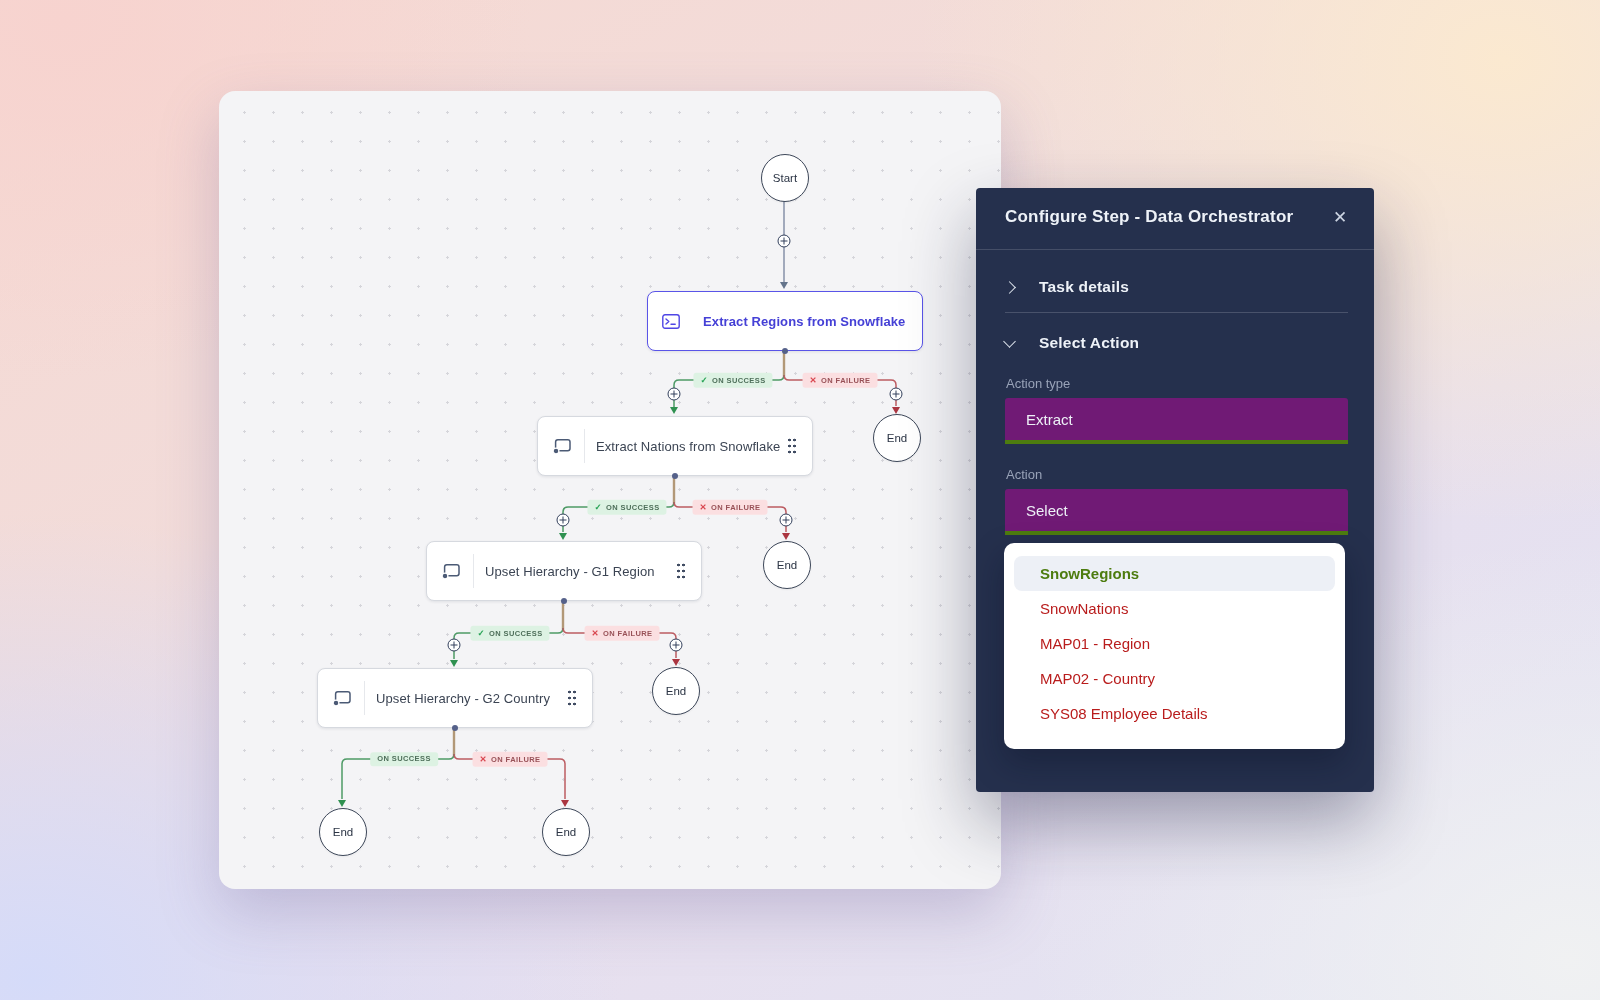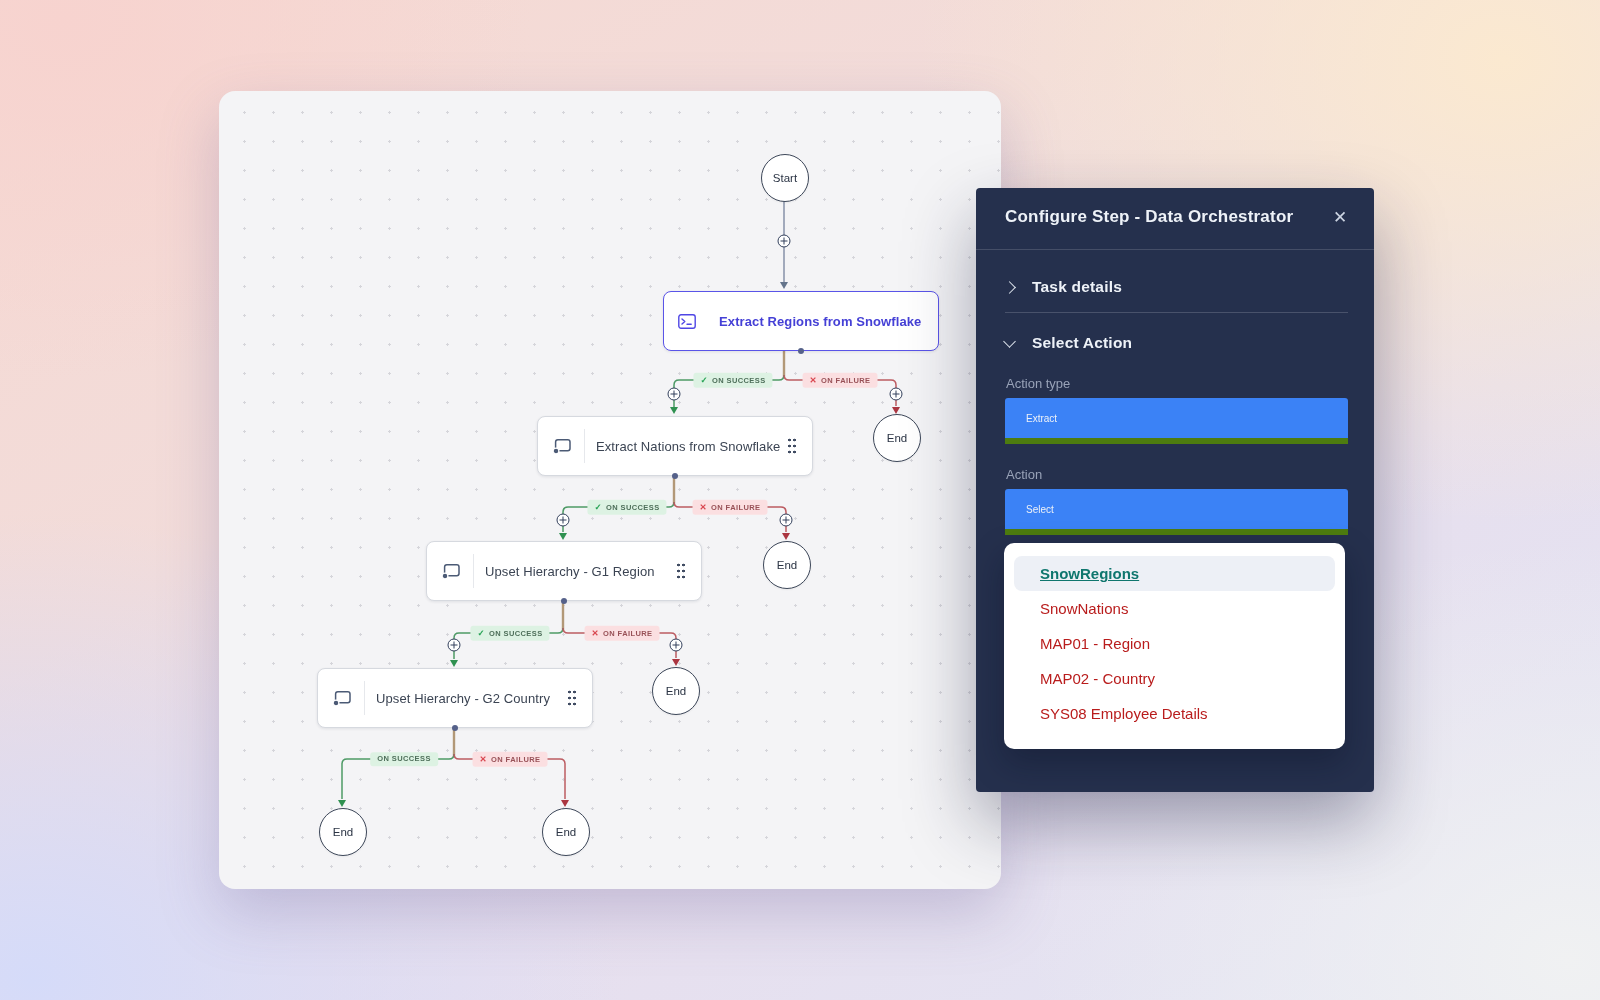--- a/index.html
+++ b/index.html
@@ -20,21 +20,21 @@
     box-shadow:0 24px 60px rgba(105,95,150,.28);}
   .edges{position:absolute;inset:0;pointer-events:none;}
   .circle{position:absolute;width:46px;height:46px;border-radius:50%;background:#fff;
     border:1.6px solid #3d4759;display:flex;align-items:center;justify-content:center;
     font-size:11.5px;color:#2b3444;box-shadow:0 1px 2px rgba(0,0,0,.05);text-align:right;}
   .node{position:absolute;width:274px;height:58px;background:#fff;
     border:1px solid #d6d9df;border-radius:8px;display:flex;align-items:center;
     box-shadow:0 1px 3px rgba(16,24,40,.09);}
   .node::after{content:"";position:absolute;left:50%;bottom:-3.5px;transform:translateX(-50%);
     width:6px;height:6px;border-radius:50%;background:#55618a;}
-  .node.selected{border:1.6px solid #5a54e8;margin-left:16px;}
+  .node.selected{border:1.6px solid #5a54e8;}
   .nicon{margin-left:14px;display:flex;align-items:center;}
   .ndiv{width:1px;height:34px;background:#e6e8ec;margin:0 11px 0 12px;}
   .nlabel{font-size:13px;font-weight:500;color:#3b4453;letter-spacing:.1px;white-space:nowrap;}
   .node.selected .nlabel{color:#4540d6;font-weight:700;}
   .handle{margin-left:auto;margin-right:16px;width:9px;height:18px;
     background-image:radial-gradient(circle,#414c63 1.2px,transparent 1.6px);
     background-size:5px 6px;background-position:0 0;}
   .pill{position:absolute;transform:translate(-50%,-50%);display:flex;align-items:center;gap:4px;
     font-size:7.5px;font-weight:700;letter-spacing:.4px;padding:3px 7px;border-radius:3px;
     white-space:nowrap;line-height:1;}
@@ -50,35 +50,35 @@
   .plus::after{top:2.4px;bottom:2.4px;left:50%;width:1.3px;margin-left:-.65px;}
 
   
   .panel{position:absolute;left:976px;top:188px;width:398px;height:604px;background:#25304d;
     border-radius:4px;box-shadow:0 30px 70px rgba(25,30,60,.38);color:#eef2f8;}
   .p-title{position:absolute;left:29px;top:19px;font-size:17px;font-weight:700;letter-spacing:.2px;}
   .p-close{position:absolute;right:22px;top:17px;font-size:17px;color:#ccd4e2;
     width:24px;height:24px;display:flex;align-items:center;justify-content:center;cursor:pointer;}
   .p-hdiv{position:absolute;left:0;right:0;top:61px;height:1px;background:rgba(255,255,255,.15);}
   .p-sdiv{position:absolute;left:29px;right:26px;top:124px;height:1px;background:rgba(255,255,255,.17);}
-  .section-head{position:absolute;left:29px;display:flex;align-items:center;gap:18px;
+  .section-head{position:absolute;left:29px;display:flex;align-items:center;gap:25px;
     font-size:15.5px;font-weight:700;letter-spacing:.2px;cursor:pointer;}
   .chev{width:8px;height:8px;border-right:1.8px solid #dfe5ee;border-bottom:1.8px solid #dfe5ee;
     display:inline-block;flex:none;}
   .chev.right{transform:rotate(-45deg);}
   .chev.down{transform:rotate(45deg);margin-top:-4px;}
   .f-label{position:absolute;left:30px;font-size:13px;color:#99a3b8;}
-  .field{position:absolute;left:29px;width:343px;height:46px;background:#3b82f6;
-    border-bottom:6px solid #4d7c0f;border-radius:3px 3px 0 0;display:flex;align-items:center;
-    padding-left:21px;box-sizing:border-box;font-size:10px;color:#edf1f7;cursor:pointer;}
+  .field{position:absolute;left:29px;width:343px;height:46px;background:#701a75;
+    border-bottom:4px solid #4d7c0f;border-radius:3px 3px 0 0;display:flex;align-items:center;
+    padding-left:21px;box-sizing:border-box;font-size:15px;color:#edf1f7;cursor:pointer;}
   .dropdown{position:absolute;left:28px;top:355px;width:341px;height:206px;background:#fff;
     border-radius:10px;box-shadow:0 14px 32px rgba(10,15,35,.35);}
   .dd-item{position:absolute;left:10px;width:321px;height:35px;display:flex;align-items:center;
     padding-left:26px;box-sizing:border-box;font-size:15px;color:#b91c1c;border-radius:8px;cursor:pointer;}
-  .dd-item.selected{background:#edf0f6;color:#0f766e;font-weight:600;text-decoration:underline;}
+  .dd-item.selected{background:#edf0f6;color:#4d7c0f;font-weight:600;}
 </style>
 </head>
 <body>
 
 <div class="bg">
 
   <div class="canvas">
 
     <svg class="edges" width="782" height="798" viewBox="0 0 782 798">
 

